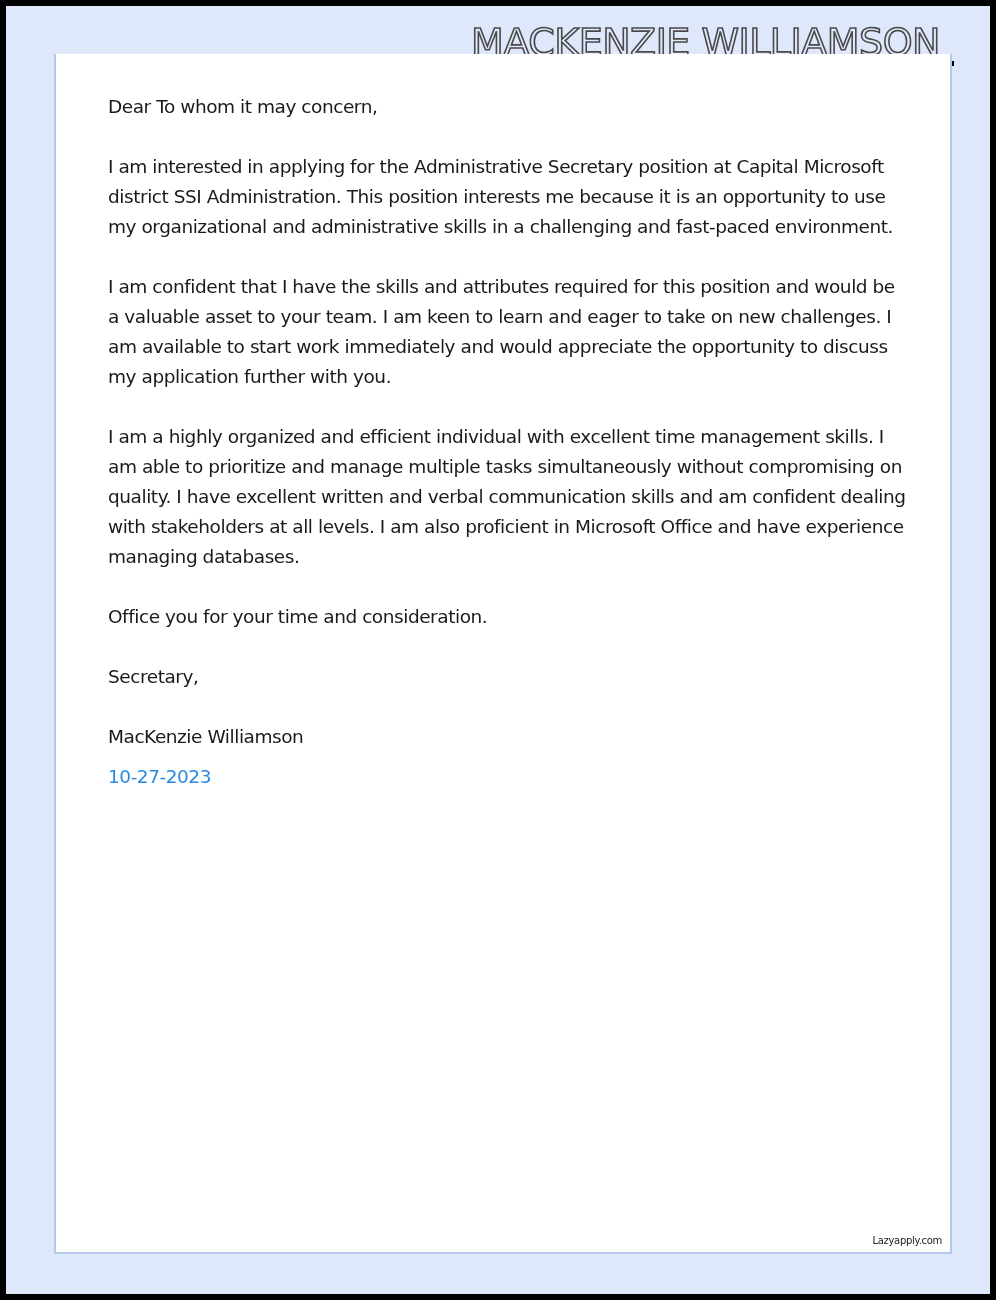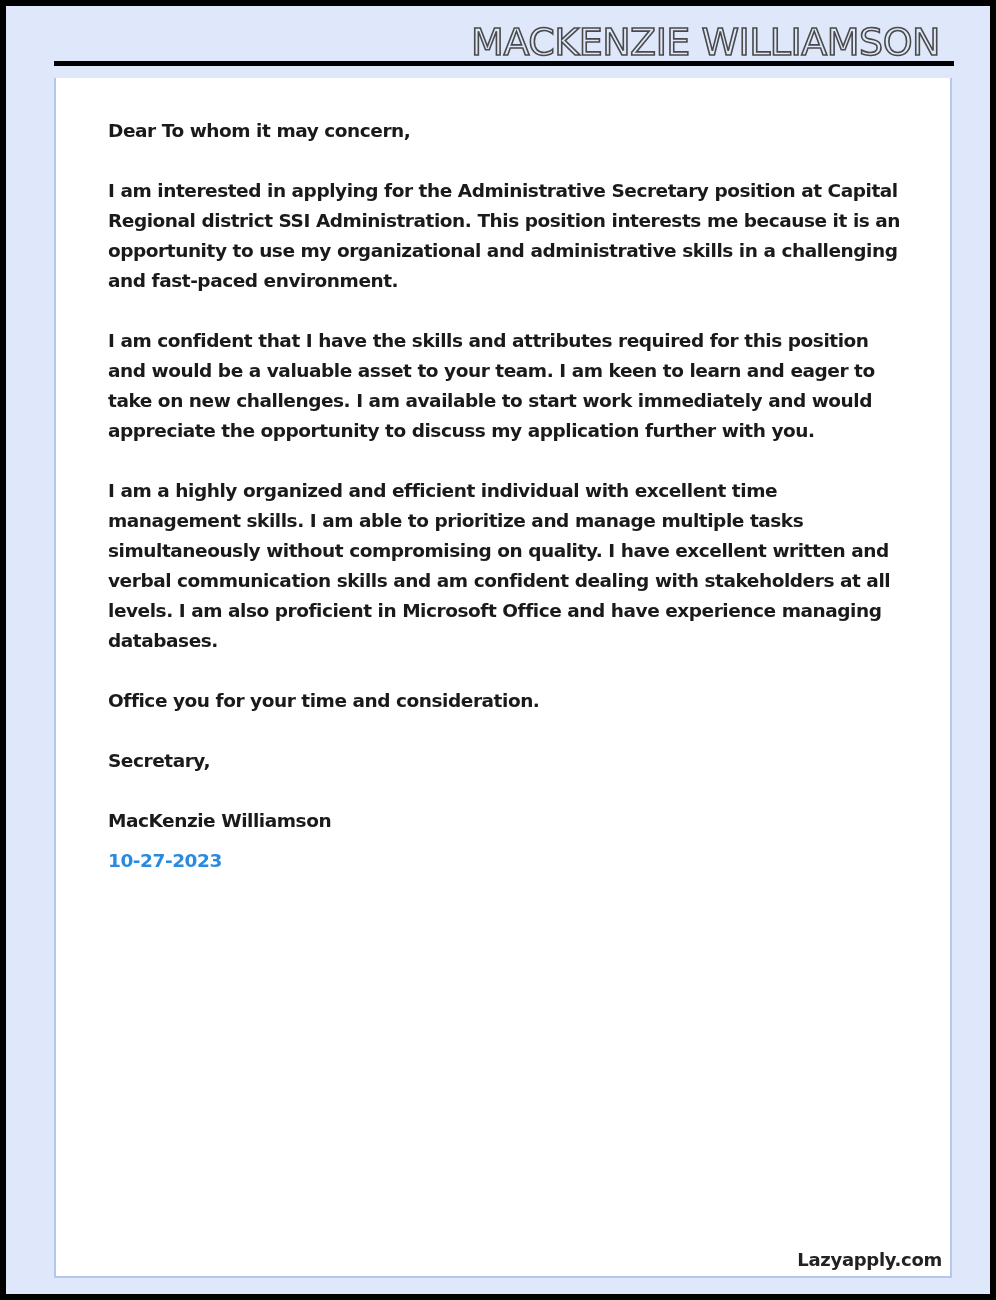--- a/index.html
+++ b/index.html
@@ -31,62 +31,61 @@
     white-space: nowrap;
   }
   .rule {
     position: absolute;
     left: 48px; top: 55px;
     width: 900px; height: 5px;
     background: #000;
   }
   .page {
     position: absolute;
-    left: 48px; top: 72px;
+    left: 48px; top: 48px;
     width: 898px; height: 1200px;
     background: #fff;
     border-left: 2px solid #b4c8ee;
     border-right: 2px solid #b4c8ee;
     border-bottom: 2px solid #b4c8ee;
     box-sizing: border-box;
-    font-weight: bold;
   }
   .letter {
     position: absolute;
     left: 52px; top: 38px;
     width: 800px;
     font-family: "DejaVu Sans", sans-serif;
     font-size: 18.5px;
     line-height: 30px;
     color: #1a1a1a;
     letter-spacing: -0.45px;
   }
   .letter p { margin: 0 0 30px 0; }
   .letter p.sig-name { margin-bottom: 10px; }
   .letter .date { color: #2a8ae0; margin: 0; }
   .footer {
     position: absolute;
     right: 8px; bottom: 6px;
     font-family: "DejaVu Sans", sans-serif;
-    font-size: 18px;
+    font-size: 10px;
     color: #222;
     letter-spacing: -0.3px;
   }
 </style>
 </head>
 <body>
 
 <div class="frame">
   <h1 class="name-heading">MACKENZIE WILLIAMSON</h1>
   <div class="rule"></div>
 
   <div class="page">
     <div class="letter">
       <p>Dear To whom it may concern,</p>
-      <p>I am interested in applying for the Administrative Secretary position at Capital Regional district SSI Administration. This position interests me because it is an opportunity to use my organizational and administrative skills in a challenging and fast-paced environment.</p>
+      <p>I am interested in applying for the Administrative Secretary position at Capital Microsoft district SSI Administration. This position interests me because it is an opportunity to use my organizational and administrative skills in a challenging and fast-paced environment.</p>
       <p>I am confident that I have the skills and attributes required for this position and would be a valuable asset to your team. I am keen to learn and eager to take on new challenges. I am available to start work immediately and would appreciate the opportunity to discuss my application further with you.</p>
       <p>I am a highly organized and efficient individual with excellent time management skills. I am able to prioritize and manage multiple tasks simultaneously without compromising on quality. I have excellent written and verbal communication skills and am confident dealing with stakeholders at all levels. I am also proficient in Microsoft Office and have experience managing databases.</p>
       <p>Office you for your time and consideration.</p>
       <p>Secretary,</p>
       <p class="sig-name">MacKenzie Williamson</p>
       <p class="date">10-27-2023</p>
     </div>
     <div class="footer">Lazyapply.com</div>
   </div>
 </div>

